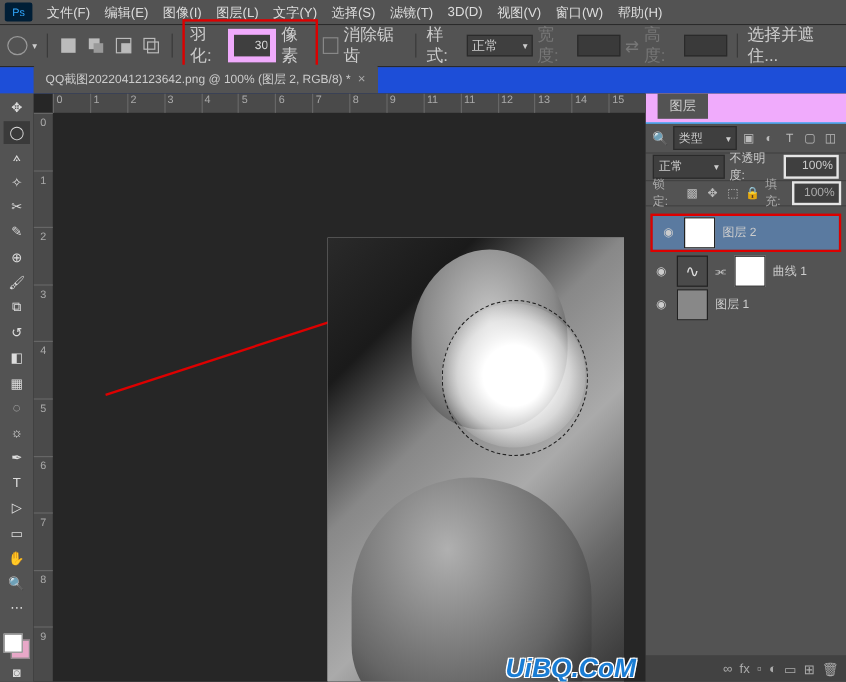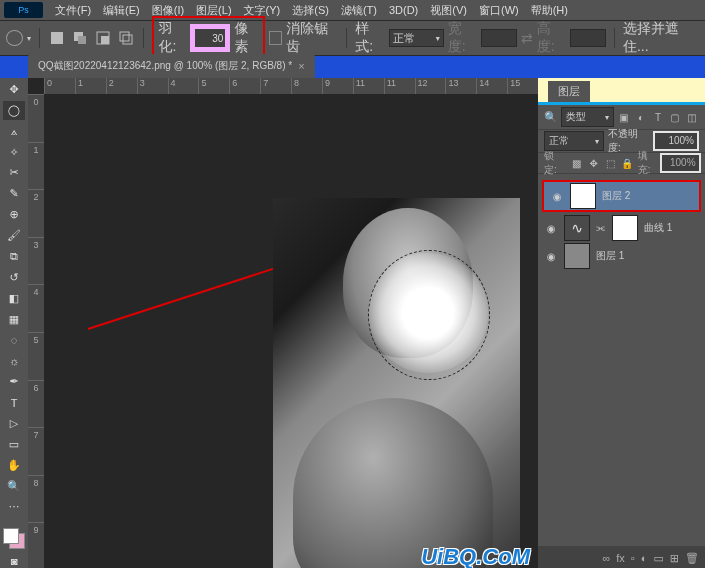--- a/index.html
+++ b/index.html
@@ -1,17 +1,17 @@
 <!DOCTYPE html>
 <html><head>
 <meta charset="utf-8">
 <style>
 html,body{margin:0;padding:0;width:705px;height:568px;background:#535353;font-family:"Microsoft YaHei",Arial,sans-serif;font-size:11px;color:#ccc;overflow:hidden}
 .menubar{height:20px;background:#535353;display:flex;align-items:center;padding:0 4px;border-bottom:1px solid #2a2a2a}
-.ps-logo{width:39px;height:16px;background:#001e36;color:#31a8ff;font-weight:normal;font-size:9px;display:flex;align-items:center;justify-content:center;border-radius:2px;margin-right:6px}
+.ps-logo{width:23px;height:16px;background:#001e36;color:#31a8ff;font-weight:normal;font-size:9px;display:flex;align-items:center;justify-content:center;border-radius:2px;margin-right:6px}
 .menu-item{padding:2px 6px;color:#ddd;cursor:default;font-size:11px}
 .optbar{height:34px;background:#535353;display:flex;align-items:center;padding:0 6px;border-bottom:1px solid #2a2a2a;gap:4px}
 .tool-ghost{width:16px;height:14px;border:1px solid #999;border-radius:50%;display:inline-block}
 .opt-sep{width:1px;height:20px;background:#3a3a3a;margin:0 4px}
 .shape-btn{width:16px;height:16px;display:flex;align-items:center;justify-content:center;margin:0 2px}
 .small-icon{width:14px;height:14px}
 .redbox{border:2px solid #d00;padding:2px 4px;display:flex;align-items:center;gap:4px}
 .num-input{width:26px;height:16px;background:#3f3f3f;border:5px solid #f0abfc;color:#ddd;font-size:10px;text-align:right;padding-right:2px}
 .opt-label{color:#ccc;font-size:14px}
 .opt-label.dim{color:#777}
@@ -34,21 +34,21 @@
 .ruler-v span{height:46px;border-top:1px solid #666;padding-top:2px;text-align:center}
 .canvas{position:absolute;left:245px;top:120px;width:247px;height:370px;background:#d8d8d8}
 .photo{width:100%;height:100%;background:linear-gradient(135deg,#2a2a2a 0%,#1a1a1a 20%,#888 40%,#aaa 60%,#666 80%,#333 100%);position:relative;overflow:hidden}
 .head{position:absolute;left:70px;top:10px;width:130px;height:150px;background:radial-gradient(ellipse at 50% 40%,#c8c8c8 0%,#888 60%,#333 100%);border-radius:50% 50% 45% 45%}
 .flare{position:absolute;left:95px;top:55px;width:120px;height:120px;background:radial-gradient(circle,#fff 0%,#fff 30%,rgba(255,255,255,0.6) 55%,rgba(255,255,255,0) 75%);border-radius:50%}
 .marquee{position:absolute;left:95px;top:52px;width:120px;height:128px;border:1px dashed #222;border-radius:50%}
 .shoulder{position:absolute;left:20px;top:200px;width:200px;height:200px;background:radial-gradient(ellipse at 40% 30%,#b0b0b0 0%,#666 60%,#222 100%);border-radius:50% 50% 30% 30%}
 .arrow{position:absolute;left:60px;top:250px;width:275px;height:2px;background:#d00;transform:rotate(-18deg);transform-origin:left center}
 .arrow:before{content:"";position:absolute;right:-2px;top:-5px;border:6px solid transparent;border-left:12px solid #d00}
 .rpanel{width:167px;background:#535353;display:flex;flex-direction:column}
-.panel-tab{height:24px;background:#fef9c3;display:flex;align-items:flex-end;padding-left:10px;border-bottom:3px solid #0ea5e9}
+.panel-tab{height:24px;background:#f0abfc;display:flex;align-items:flex-start;padding-left:10px;border-bottom:1px solid #0ea5e9}
 .panel-tab span{background:#535353;padding:3px 10px;font-size:11px}
 .filter-row{height:24px;display:flex;align-items:center;padding:0 6px;gap:3px;border-bottom:1px solid #424242}
 .dd{flex:1;height:18px;background:#3f3f3f;border:1px solid #2a2a2a;display:flex;align-items:center;justify-content:space-between;padding:0 4px;font-size:10px}
 .filter-icons{display:flex;gap:3px}
 .fi{width:14px;height:14px;display:flex;align-items:center;justify-content:center;color:#bbb;font-size:10px}
 .blend-row{height:22px;display:flex;align-items:center;padding:0 6px;gap:4px;font-size:10px;border-bottom:1px solid #424242}
 .blend-row .dd{flex:0 0 50px}
 .opv{width:40px;height:16px;background:#3f3f3f;border:2px solid #e5e5e5;text-align:right;padding-right:3px;font-size:10px;line-height:16px}
 .lock-row{height:20px;display:flex;align-items:center;padding:0 6px;gap:3px;font-size:10px;color:#aaa;border-bottom:1px solid #424242;justify-content:space-between}
 .lock-icons{display:flex;gap:3px}

